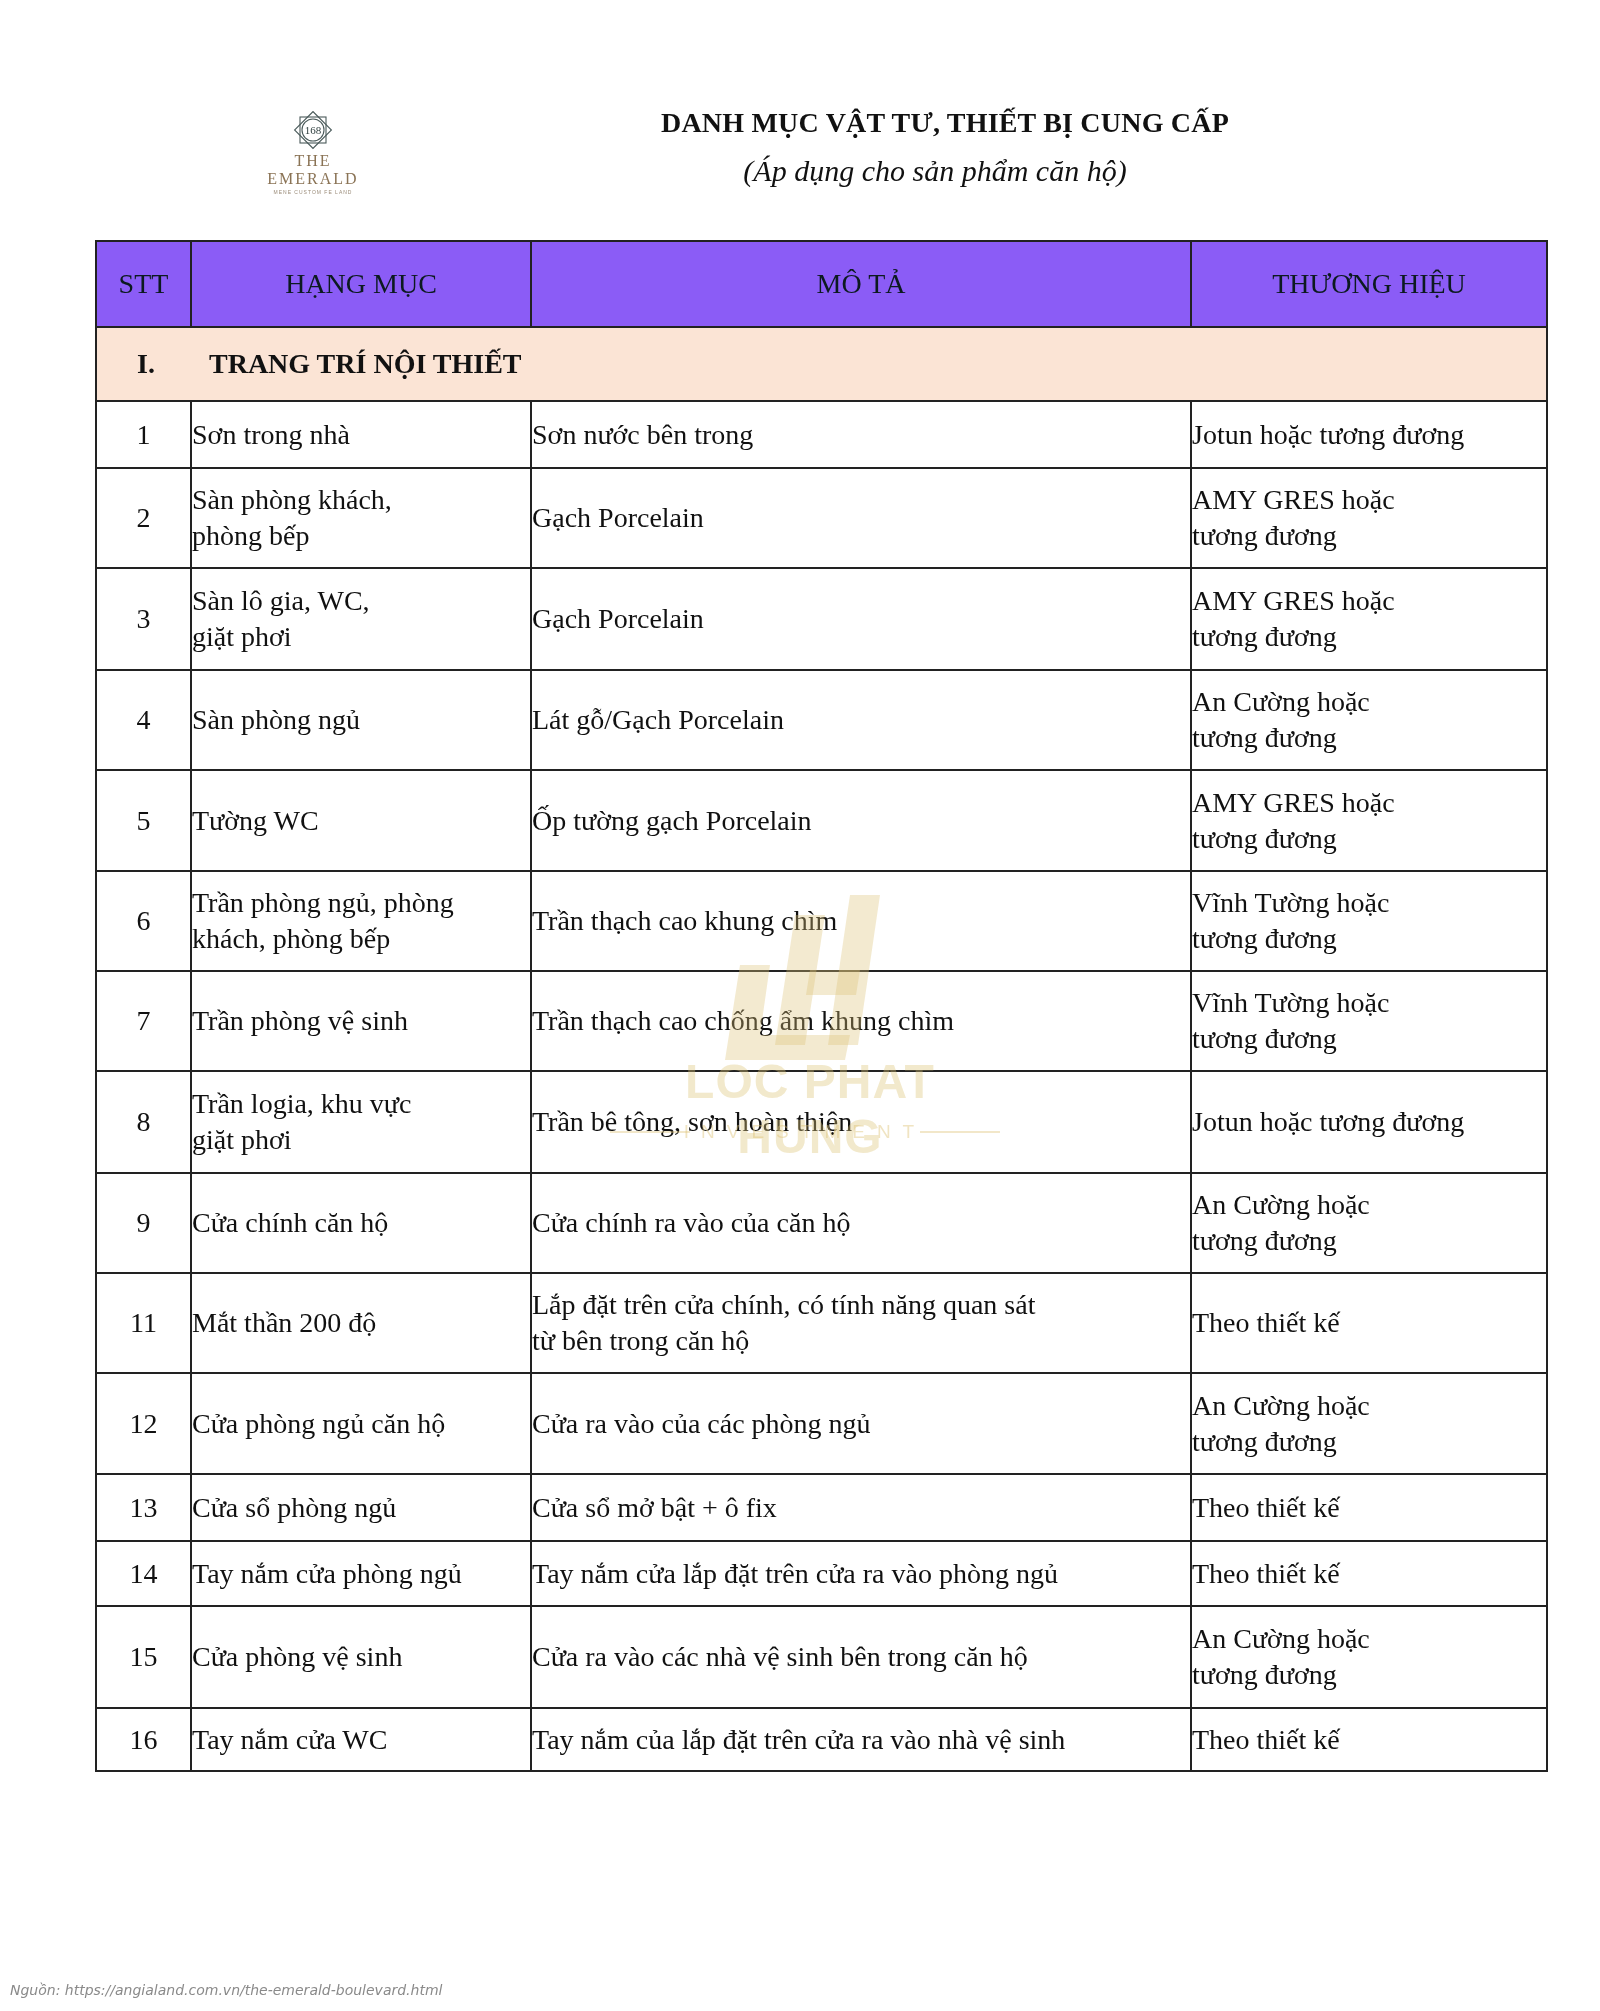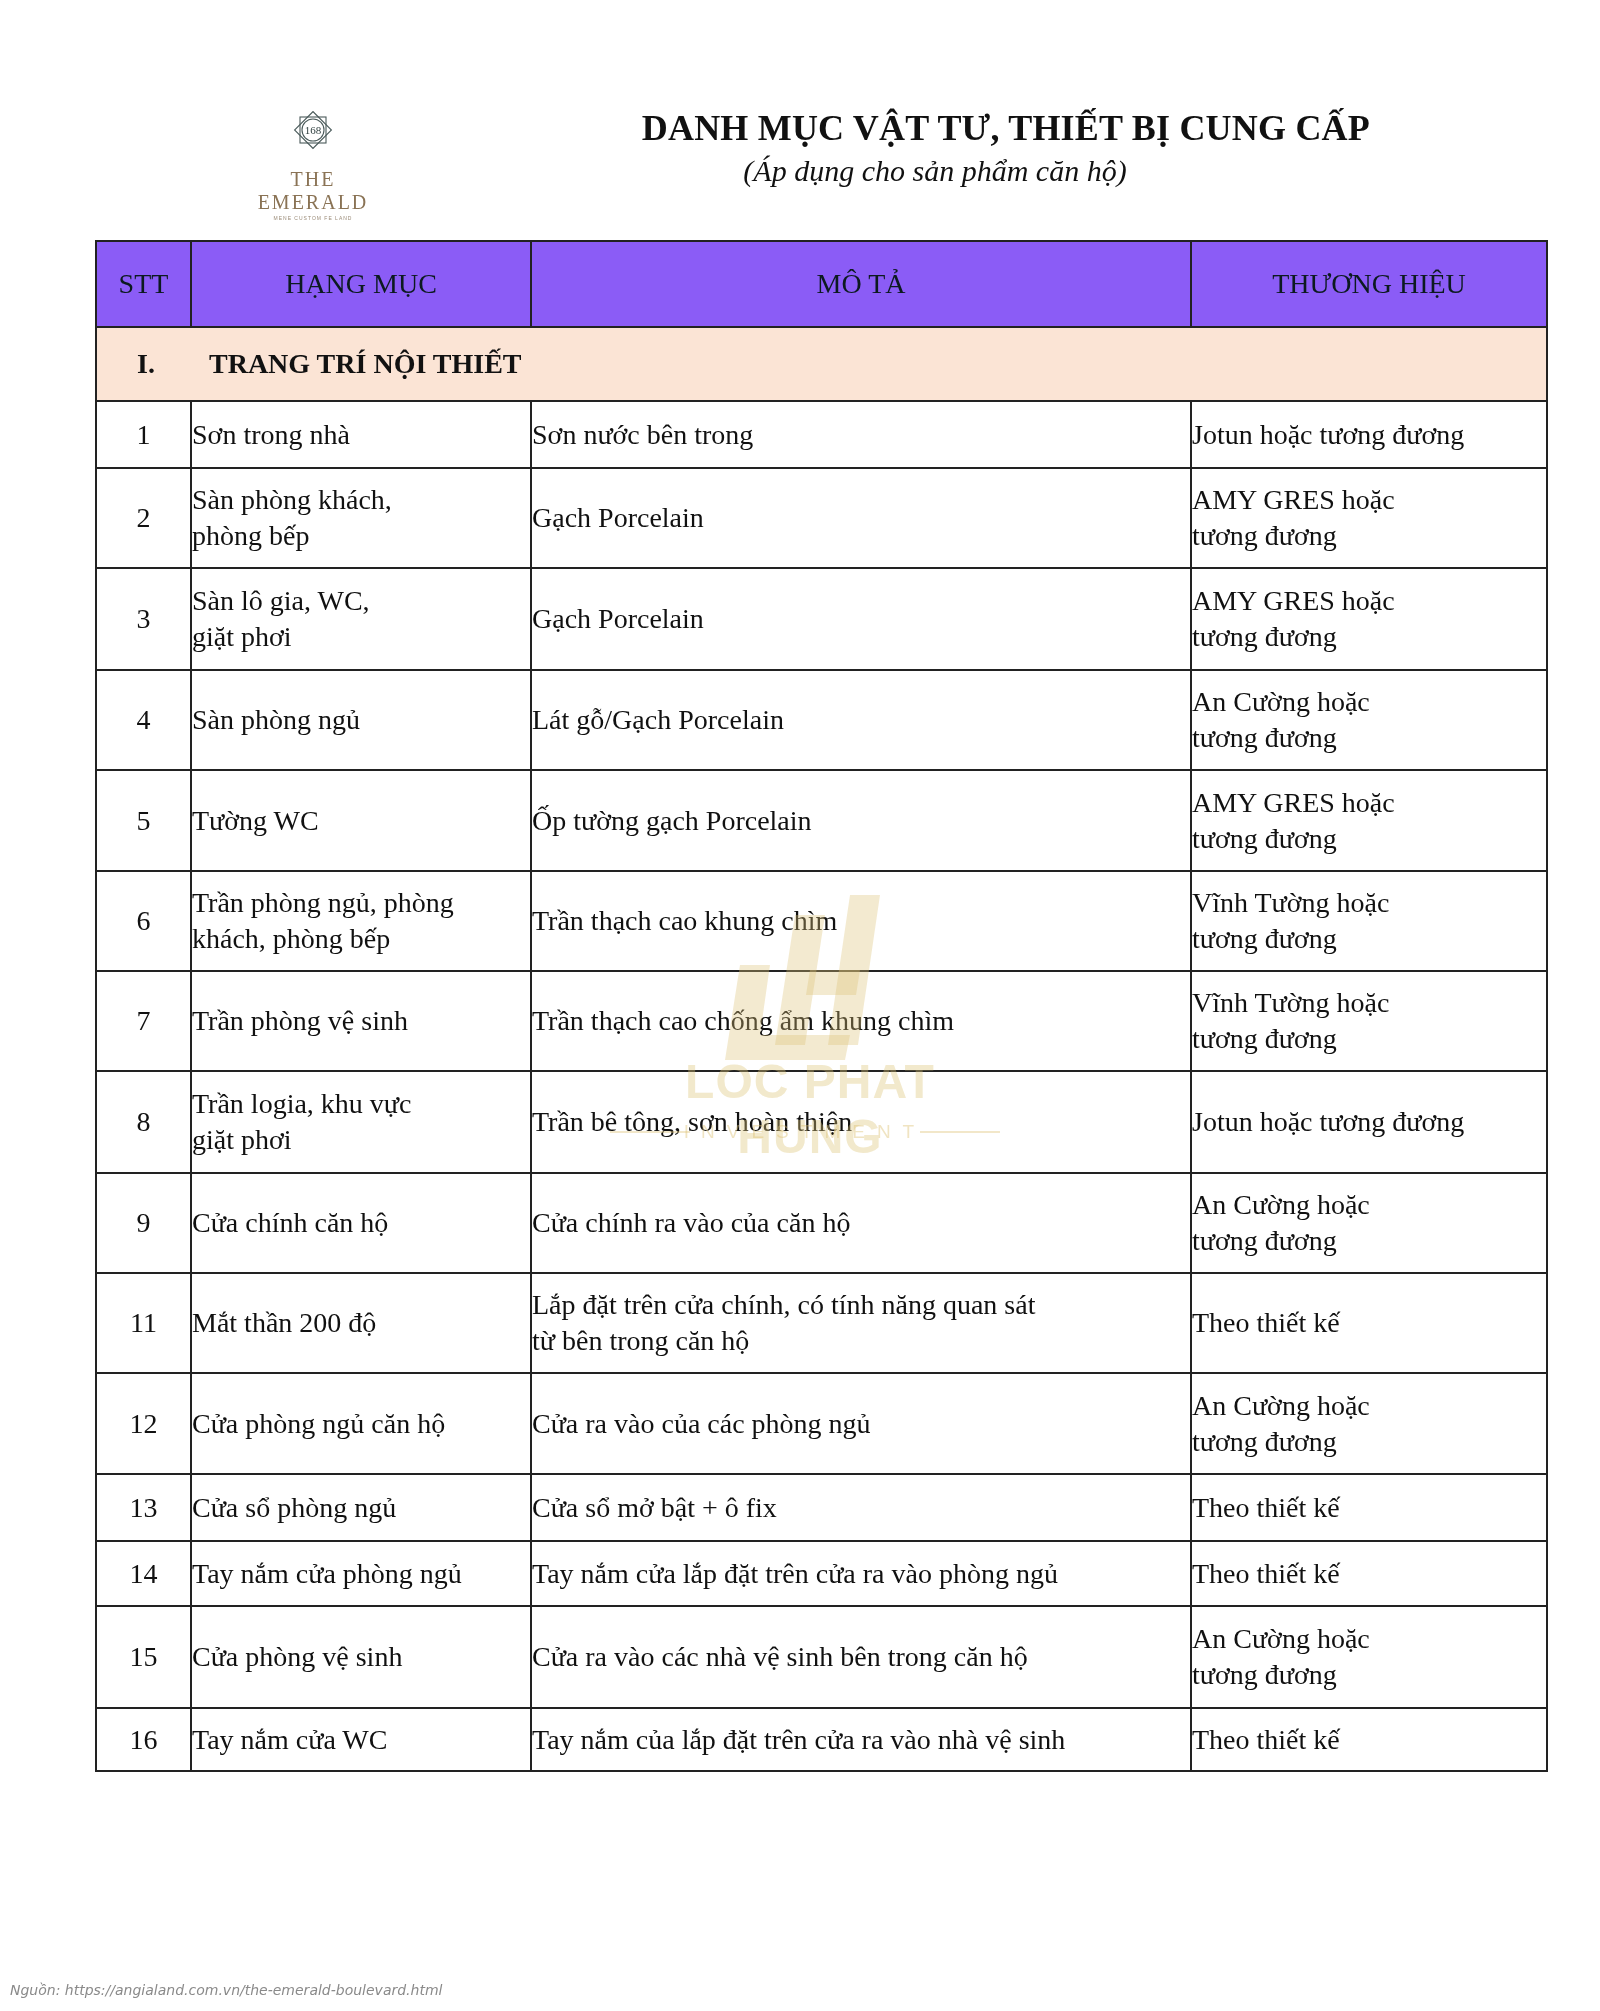--- a/index.html
+++ b/index.html
@@ -2,25 +2,25 @@
 <html><head>
   <meta charset="utf-8">
   <style>
     html, body { margin: 0; padding: 0; background: #ffffff; }
     body { width: 1600px; height: 2011px; position: relative; overflow: hidden;
            font-family: "Liberation Serif", "DejaVu Serif", serif; color: #111; }
 
     .logo { position: absolute; left: 248px; top: 108px; width: 130px; height: 80px; text-align: center; }
     .logo-mark { width: 44px; height: 44px; margin: 0 auto; position: relative; }
     .logo-mark svg { width: 44px; height: 44px; }
-    .logo-name { font-family: "Liberation Serif", serif; font-size: 20px; letter-spacing: 2px; color: #8a7355; margin-top: 16px; }
+    .logo-name { font-family: "Liberation Serif", serif; font-size: 16px; letter-spacing: 2px; color: #8a7355; margin-top: 0; }
     .logo-tag { font-family: "Liberation Sans", sans-serif; font-size: 5px; letter-spacing: 1px; color: #9a8b78; margin-top: 1px; }
 
-    .title { position: absolute; left: 520px; top: 107px; width: 850px; text-align: right;
-             font-weight: bold; font-size: 36px; letter-spacing: 0.2px; color: #111; }
+    .title { position: absolute; left: 520px; top: 107px; width: 850px; text-align: center;
+             font-weight: bold; font-size: 28px; letter-spacing: 0.2px; color: #111; }
     .subtitle { position: absolute; left: 520px; top: 154px; width: 830px; text-align: center;
                 font-style: italic; font-size: 30px; color: #111; }
 
     table.items { position: absolute; left: 95px; top: 240px; width: 1451px; border-collapse: collapse;
                   table-layout: fixed; font-size: 28px; }
     table.items td, table.items th { border: 2.5px solid #222; padding: 0; vertical-align: middle; }
     col.c-stt { width: 95px; }
     col.c-item { width: 340px; }
     col.c-desc { width: 660px; }
     col.c-brand { width: 356px; }

